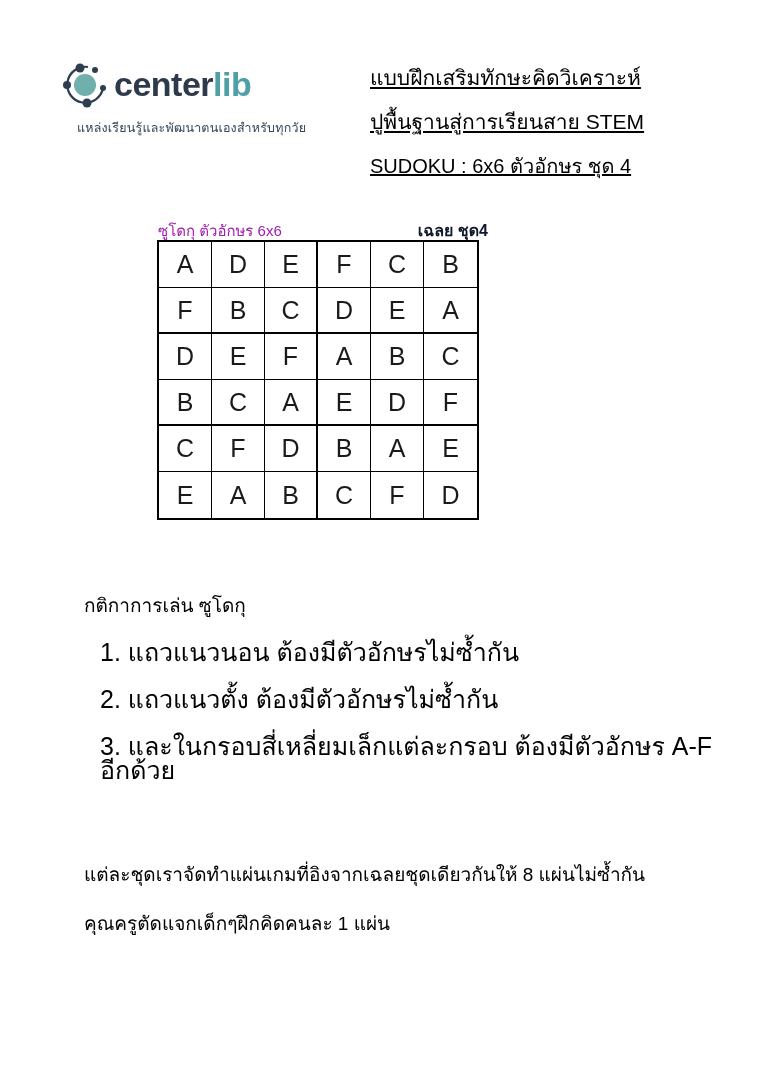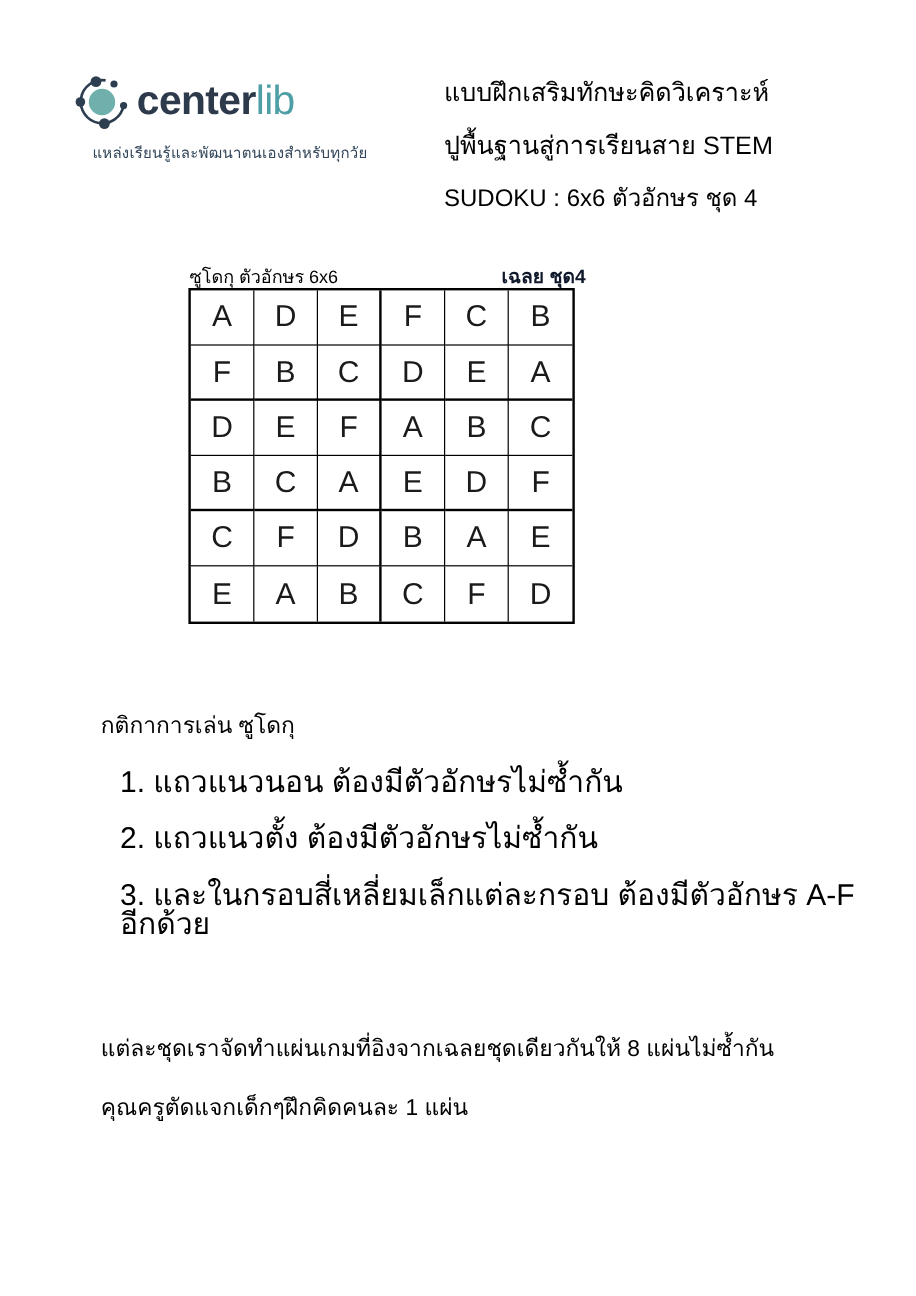--- a/index.html
+++ b/index.html
@@ -17,40 +17,40 @@
   .logo-block { position: absolute; left: 60px; top: 58px; }
   .logo-row { display: flex; align-items: center; gap: 4px; }
   .logo-icon { width: 50px; height: 52px; display: block; }
   .wordmark {
     font-size: 34px;
     font-weight: 600;
     letter-spacing: -0.5px;
     line-height: 1;
     color: #2d3a4b;
   }
-  .wordmark .brand-lib { color: #4f9fa6; font-weight: 400; }
+  .wordmark .brand-lib { color: #4f9fa6; font-weight: 700; }
   .tagline {
     margin-top: 8px;
     font-size: 12.5px;
     color: #33475b;
     letter-spacing: 0.2px;
     margin-left: 17px;
   }
 
   
   .title-block { position: absolute; left: 370px; top: 66px; width: 360px; }
-  .title-line { font-size: 21px; line-height: 24px; margin-bottom: 20px; color: #000; }
+  .title-line { font-size: 21px; line-height: 24px; margin-bottom: 20px; color: #000; text-decoration: underline; }
   .title-line.small { font-size: 20px; margin-bottom: 16px; }
 
   
   .puzzle-label-row {
     position: absolute; left: 158px; top: 218px; width: 330px;
     display: flex; justify-content: space-between; align-items: flex-end;
   }
-  .puzzle-label { font-size: 15px; color: #000000; }
+  .puzzle-label { font-size: 15px; color: #a21caf; }
   .answer-label { font-size: 16px; font-weight: bold; color: #0f172a; }
 
   
   .sudoku {
     position: absolute; left: 157px; top: 240px;
     display: grid;
     grid-template-columns: repeat(6, 53px);
     grid-auto-rows: 46px;
     border: 2.5px solid #000;
     background: #fff;

